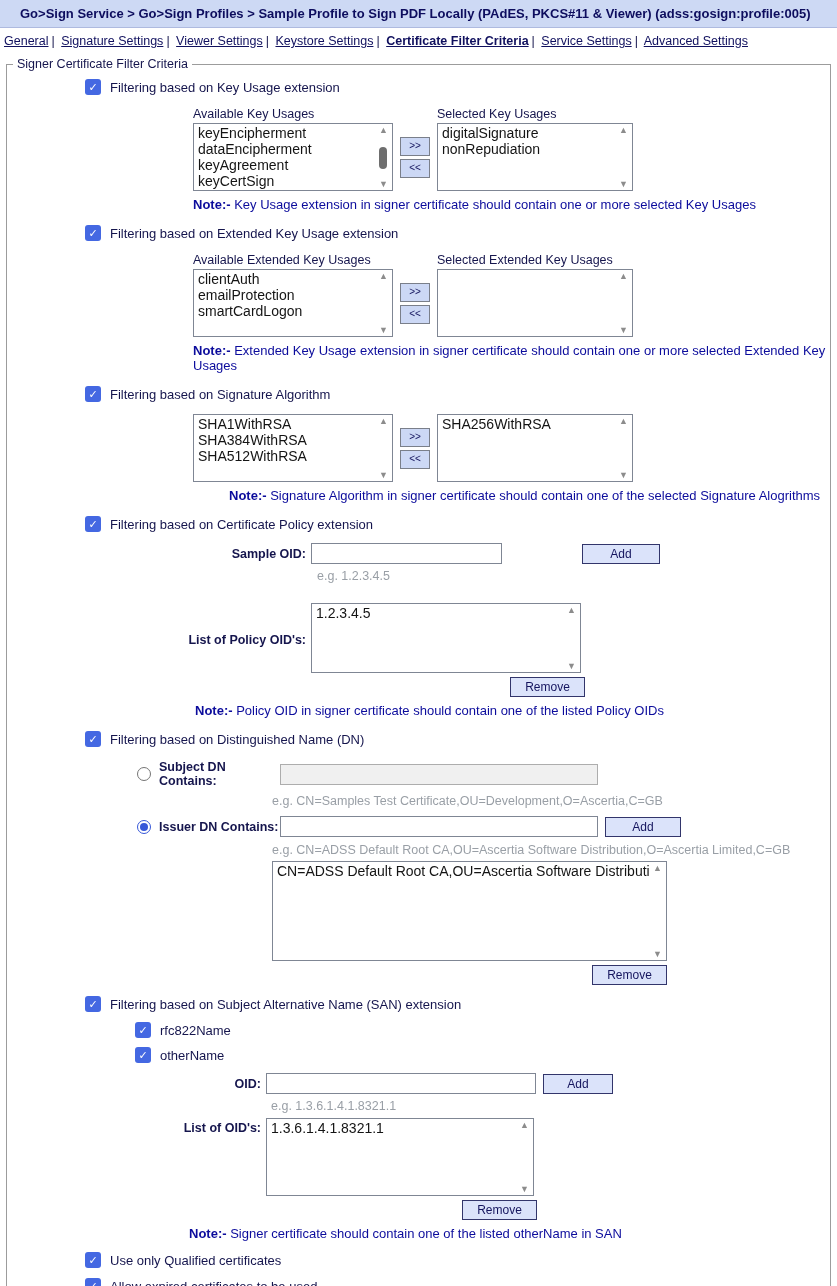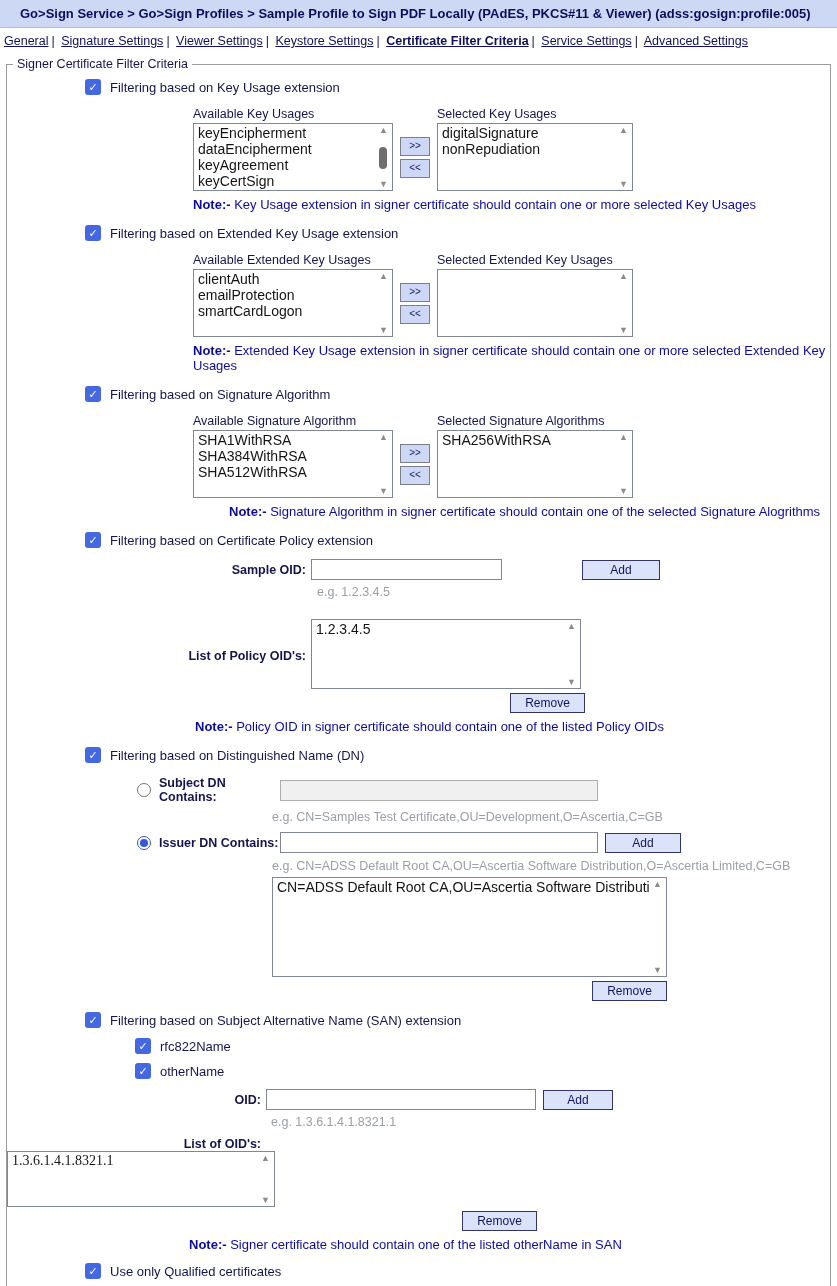--- a/index.html
+++ b/index.html
@@ -155,24 +155,20 @@
     <div class="note" style="margin-top:6px;">
       <b>Note:-</b>&nbsp;<span>Extended Key Usage extension in signer certificate should contain one or more selected Extended Key Usages</span>
     </div>
   </div>
 
   <div class="row" style="margin:13px 0 0 78px;">
     <span class="cb">✓</span>
     <span class="cb-label">Filtering based on Signature Algorithm</span>
   </div>
   <div class="dual" style="margin-top:12px;">
-    <div class="list-labels">
-      <span class="l1">Available Signature Algorithm</span>
-      <span>Selected Signature Algorithms</span>
-    </div>
     <div class="lists">
       <div class="listbox lb-l">
         <div class="items">
           <div>SHA1WithRSA</div>
           <div>SHA384WithRSA</div>
           <div>SHA512WithRSA</div>
         </div>
         <div class="sb">
             <span class="arr">▲</span>
             <span class="arr">▼</span>
@@ -267,23 +263,23 @@
   <div class="row" style="margin:9px 0 0 128px;">
     <span class="cb">✓</span>
     <span class="cb-label">otherName</span>
   </div>
   <div class="row" style="margin-top:10px;">
     <span class="flabel" style="width:259px;">OID:</span>
     <input class="txt" style="width: 270px;">
     <button class="btn" style="margin-left:7px;width:70px;">Add</button>
   </div>
   <div class="hint" style="margin:5px 0 0 264px;">e.g. 1.3.6.1.4.1.8321.1</div>
-  <div class="row" style="margin-top:5px; align-items:flex-start;flex-direction:column;">
+  <div class="row" style="margin-top:5px; align-items:flex-start;">
     <span class="flabel" style="width:259px;padding-top:3px;">List of OID's:</span>
-    <div class="listbox" style="width:268px;height:56px;font-family:Liberation Serif, serif;">
+    <div class="listbox" style="width:268px;height:78px;">
       <div class="items">
         <div>1.3.6.1.4.1.8321.1</div>
       </div>
       <div class="sb">
           <span class="arr">▲</span>
           <span class="arr">▼</span>
         </div>
     </div>
   </div>
   <div class="row" style="margin:4px 0 0 455px;">

